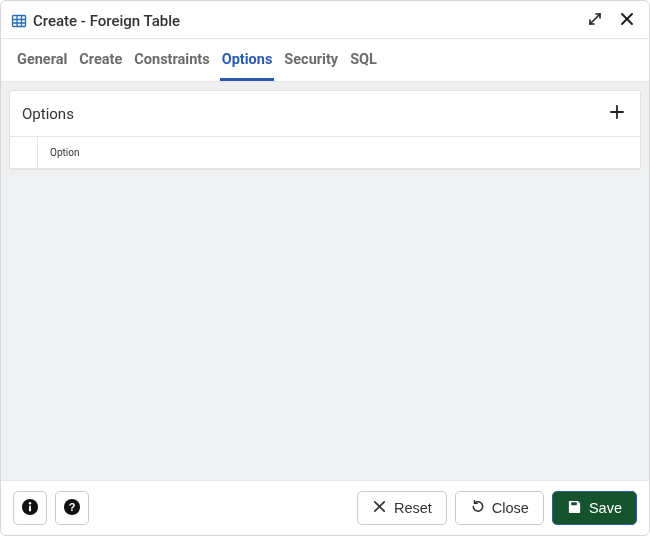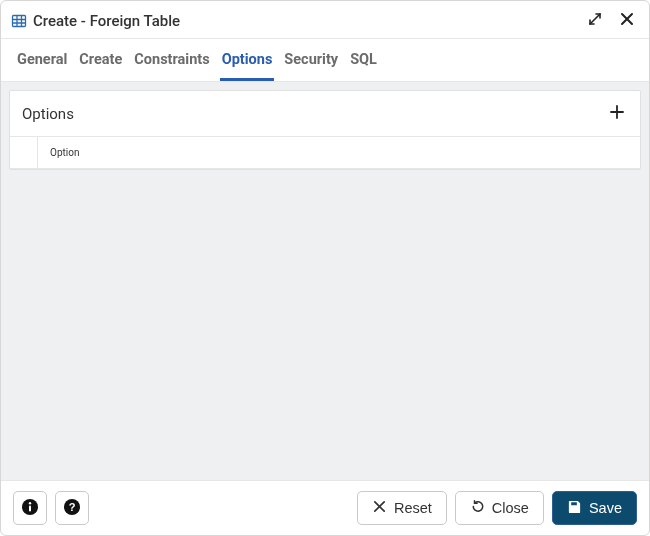--- a/index.html
+++ b/index.html
@@ -133,21 +133,21 @@
     border: 1px solid #c9c9c9;
     border-radius: 5px;
     background: #fff;
     color: #333;
     font-size: 14.5px;
     display: inline-flex; align-items: center; gap: 7px;
     cursor: pointer;
   }
   .btn svg { width: 15px; height: 15px; }
   .btn.primary {
-    background: #0c4a6e;
+    background: #14532d;
     border-color: #2f5f94;
     color: #fff;
     text-align: right;
   }
   .btn.primary svg { color: #fff; }
 </style>
 </head>
 <body>
 
 <div class="dialog">

